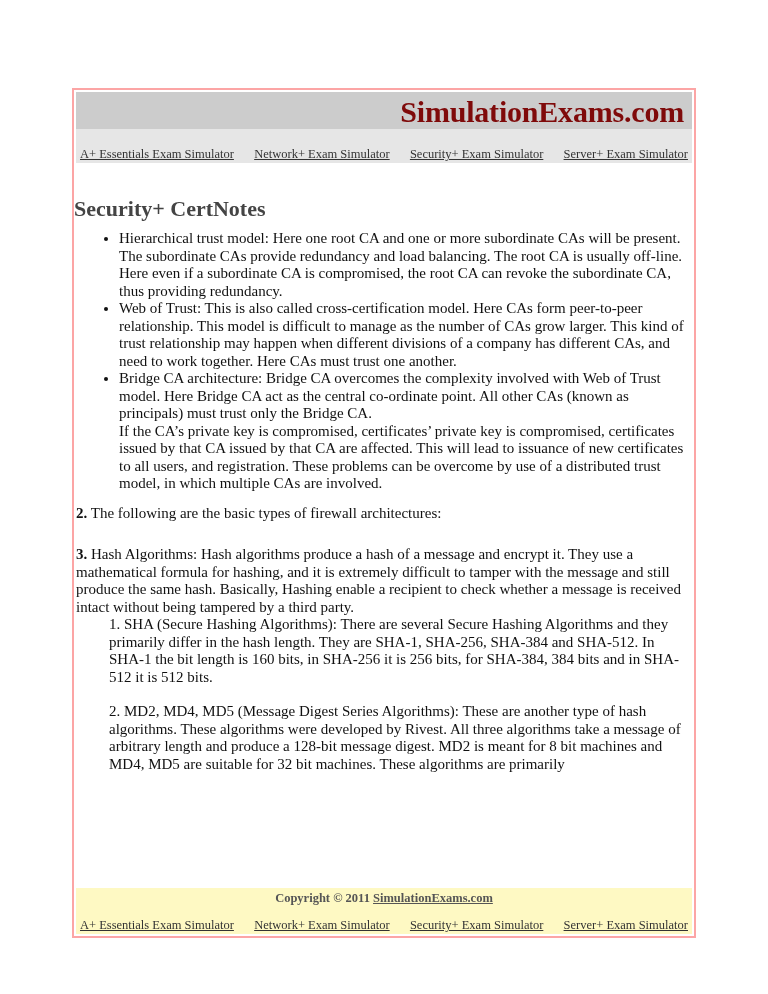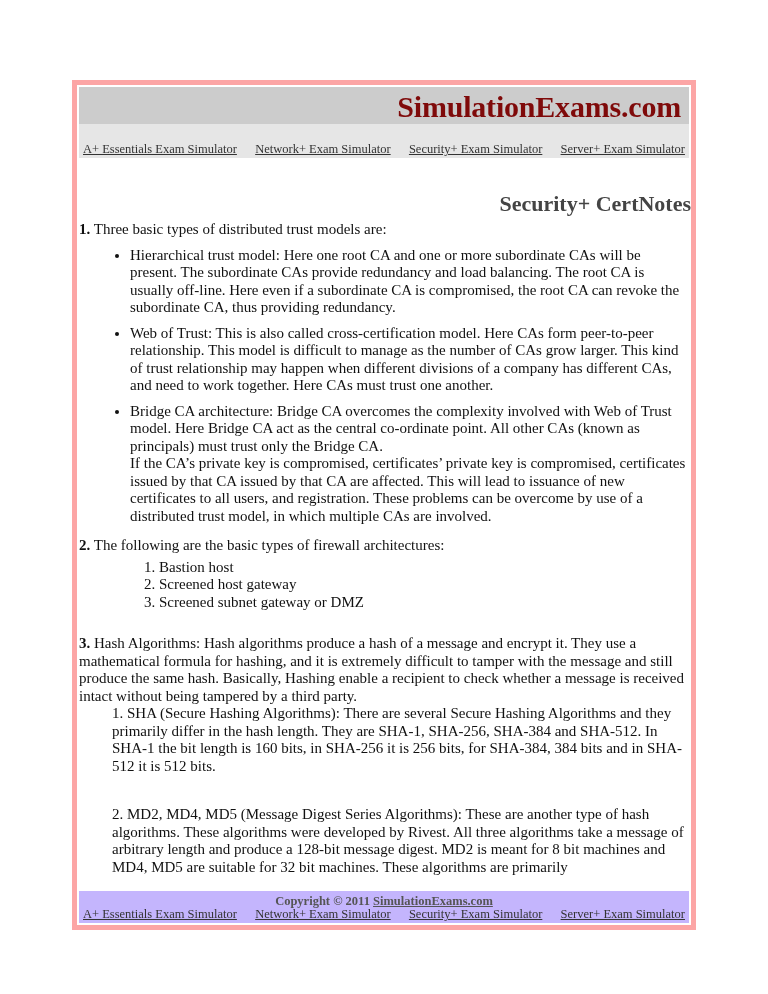--- a/index.html
+++ b/index.html
@@ -1,43 +1,43 @@
 <!DOCTYPE html>
 <html><head>
 <meta charset="utf-8">
 <style>
   html, body { margin: 0; padding: 0; background: #ffffff; }
   body { width: 768px; height: 994px; position: relative; overflow: hidden;
          font-family: "Liberation Serif", "DejaVu Serif", serif; color: #111; }
-  .page { position: absolute; left: 72px; top: 80px; width: 624px; height: 850px;
-          border: 5px solid #fca5a5; box-sizing: border-box; background: #fff; }
+  .page { position: absolute; left: 72px; top: 88px; width: 624px; height: 850px;
+          border: 2px solid #fca5a5; box-sizing: border-box; background: #fff; }
   .hdr-brand { position: absolute; left: 2px; top: 2px; right: 2px; height: 37px;
                background: #cccccc; }
   .brand { position: absolute; right: 8px; top: 2px; font-size: 30px; font-weight: bold;
            color: #7f0a0a; line-height: 36px; letter-spacing: -0.2px; }
   .hdr-nav { position: absolute; left: 2px; top: 39px; right: 2px; height: 34px;
              background: #e6e6e6; }
   .nav { position: absolute; left: 4px; right: 4px; bottom: 1px; display: flex;
          justify-content: space-between; font-size: 12.5px; line-height: 16px; }
   .nav a { color: #333; text-decoration: underline; cursor: pointer; }
-  .doc-title { position: absolute; left: 0; right: 0; top: 106px; text-align: right;
+  .doc-title { position: absolute; left: 0; right: 0; top: 106px; text-align: left;
                font-size: 22px; font-weight: bold; color: #444; }
   .content { position: absolute; left: 2px; top: 136px; width: 616px; font-size: 15px;
              line-height: 17.5px; color: #111; }
   .sec-num { font-weight: bold; }
   p { margin: 0; }
   ul.bullets { margin: 4px 0 0 0; padding: 0 0 0 43px; list-style: disc; }
-  ul.bullets li { margin: 8px; padding-left: 0; }
+  ul.bullets li { margin: 0; padding-left: 0; }
   ol.fw { margin: 4px 0 0 0; padding: 0 0 0 80px; }
   .gap-sec2 { margin-top: 12px; }
   .sec3 { margin-top: 24px; }
   .sub { padding-left: 33px; width: 575px; }
-  .sub + .sub { margin-top: 31px; }
-  .footer { position: absolute; left: 2px; right: 2px; bottom: 2px; height: 32px;
-            background: #c4b5fd; }
+  .sub + .sub { margin-top: 17px; }
+  .footer { position: absolute; left: 2px; right: 2px; bottom: 2px; height: 46px;
+            background: #fef9c3; }
   .copyright { position: absolute; left: 0; right: 0; top: 3px; text-align: center;
                font-size: 12.5px; font-weight: bold; color: #555; }
   .copyright a { color: #555; text-decoration: underline; }
   .foot-nav { position: absolute; left: 4px; right: 4px; bottom: 1px; display: flex;
               justify-content: space-between; font-size: 12.5px; line-height: 16px; }
   .foot-nav a { color: #333; text-decoration: underline; cursor: pointer; }
 </style>
 </head>
 <body>
 
@@ -52,33 +52,27 @@
       <a>A+ Essentials Exam Simulator</a>
       <a>Network+ Exam Simulator</a>
       <a>Security+ Exam Simulator</a>
       <a>Server+ Exam Simulator</a>
     </div>
   </div>
 
   <div class="doc-title">Security+ CertNotes</div>
 
   <div class="content">
-    <p><span class="sec-num">1.</span><span> Three basic types of distributed trust models are:</span></p>
     <ul class="bullets">
       <li><span>Hierarchical trust model: Here one root CA and one or more subordinate CAs will be present. The subordinate CAs provide redundancy and load balancing. The root CA is usually off-line. Here even if a subordinate CA is compromised, the root CA can revoke the subordinate CA, thus providing redundancy.</span></li>
       <li><span>Web of Trust: This is also called cross-certification model. Here CAs form peer-to-peer relationship. This model is difficult to manage as the number of CAs grow larger. This kind of trust relationship may happen when different divisions of a company has different CAs, and need to work together. Here CAs must trust one another.</span></li>
       <li><span>Bridge CA architecture: Bridge CA overcomes the complexity involved with Web of Trust model. Here Bridge CA act as the central co-ordinate point. All other CAs (known as principals) must trust only the Bridge CA.</span><br><span>If the CA’s private key is compromised, certificates’ private key is compromised, certificates issued by that CA issued by that CA are affected. This will lead to issuance of new certificates to all users, and registration. These problems can be overcome by use of a distributed trust model, in which multiple CAs are involved.</span></li>
     </ul>
 
     <p class="gap-sec2"><span class="sec-num">2.</span><span> The following are the basic types of firewall architectures:</span></p>
-    <ol class="fw">
-      <li>Bastion host</li>
-      <li>Screened host gateway</li>
-      <li>Screened subnet gateway or DMZ</li>
-    </ol>
 
     <p class="sec3"><span class="sec-num">3.</span><span> Hash Algorithms: Hash algorithms produce a hash of a message and encrypt it. They use a mathematical formula for hashing, and it is extremely difficult to tamper with the message and still produce the same hash. Basically, Hashing enable a recipient to check whether a message is received intact without being tampered by a third party.</span></p>
     <p class="sub">1. SHA (Secure Hashing Algorithms): There are several Secure Hashing Algorithms and they primarily differ in the hash length. They are SHA-1, SHA-256, SHA-384 and SHA-512. In SHA-1 the bit length is 160 bits, in SHA-256 it is 256 bits, for SHA-384, 384 bits and in SHA-512 it is 512 bits.</p>
     <p class="sub">2. MD2, MD4, MD5 (Message Digest Series Algorithms): These are another type of hash algorithms. These algorithms were developed by Rivest. All three algorithms take a message of arbitrary length and produce a 128-bit message digest. MD2 is meant for 8 bit machines and MD4, MD5 are suitable for 32 bit machines. These algorithms are primarily</p>
   </div>
 
   <div class="footer">
     <div class="copyright"><span>Copyright © 2011 </span><a>SimulationExams.com</a></div>
     <div class="foot-nav">
       <a>A+ Essentials Exam Simulator</a>

